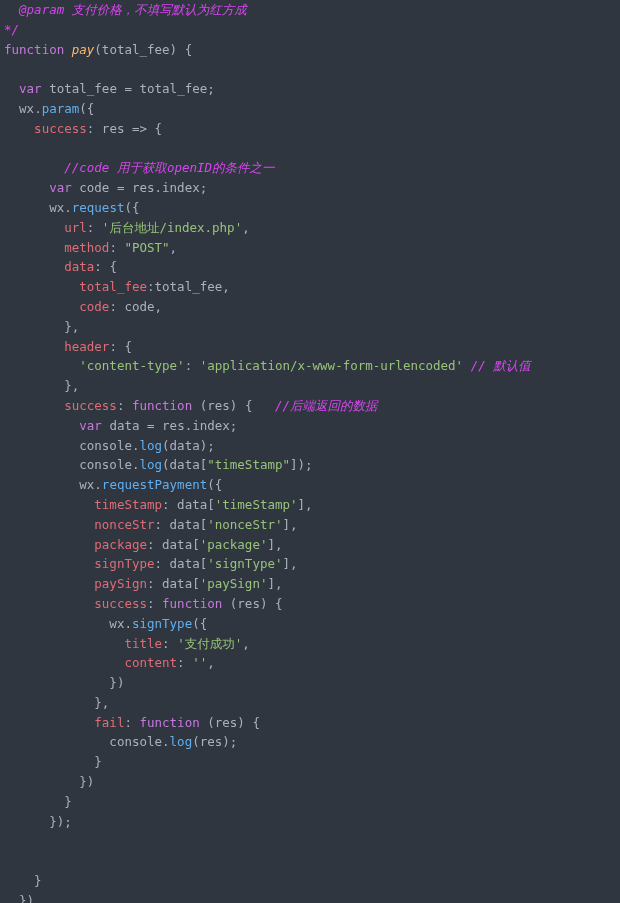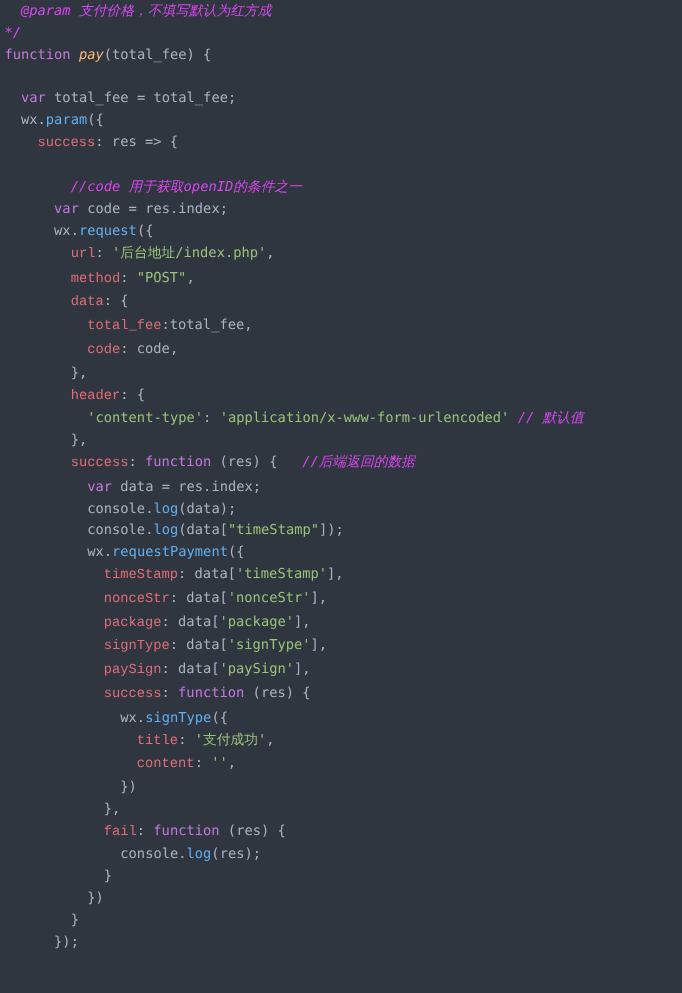--- a/index.html
+++ b/index.html
@@ -16,21 +16,21 @@
     margin: 0;
     padding: 0 4px;
     white-space: pre;
   }
   .c-comment { color: #d946ef; font-style: italic; }
   .c-keyword { color: #c678dd; margin-top: 40px; }
   .c-funcname { color: #fdba74; font-style: italic; }
   .c-paren   { color: #abb2bf; }
   .c-var     { color: #abb2bf; }
   .c-prop    { color: #61afef; }
-  .c-propn   { color: #e06c75; font-family: Liberation Mono, monospace; }
+  .c-propn   { color: #e06c75; }
   .c-string  { color: #98c379; }
   .c-punct   { color: #abb2bf; }
 </style>
 </head>
 <body>
 
 <pre><span class="c-comment">  @param 支付价格，不填写默认为红方成</span>
 <span class="c-comment">*/</span>
 <span class="c-keyword">function</span> <span class="c-funcname">pay</span><span class="c-paren">(</span><span class="c-var">total_fee</span><span class="c-paren">) {</span>
 

